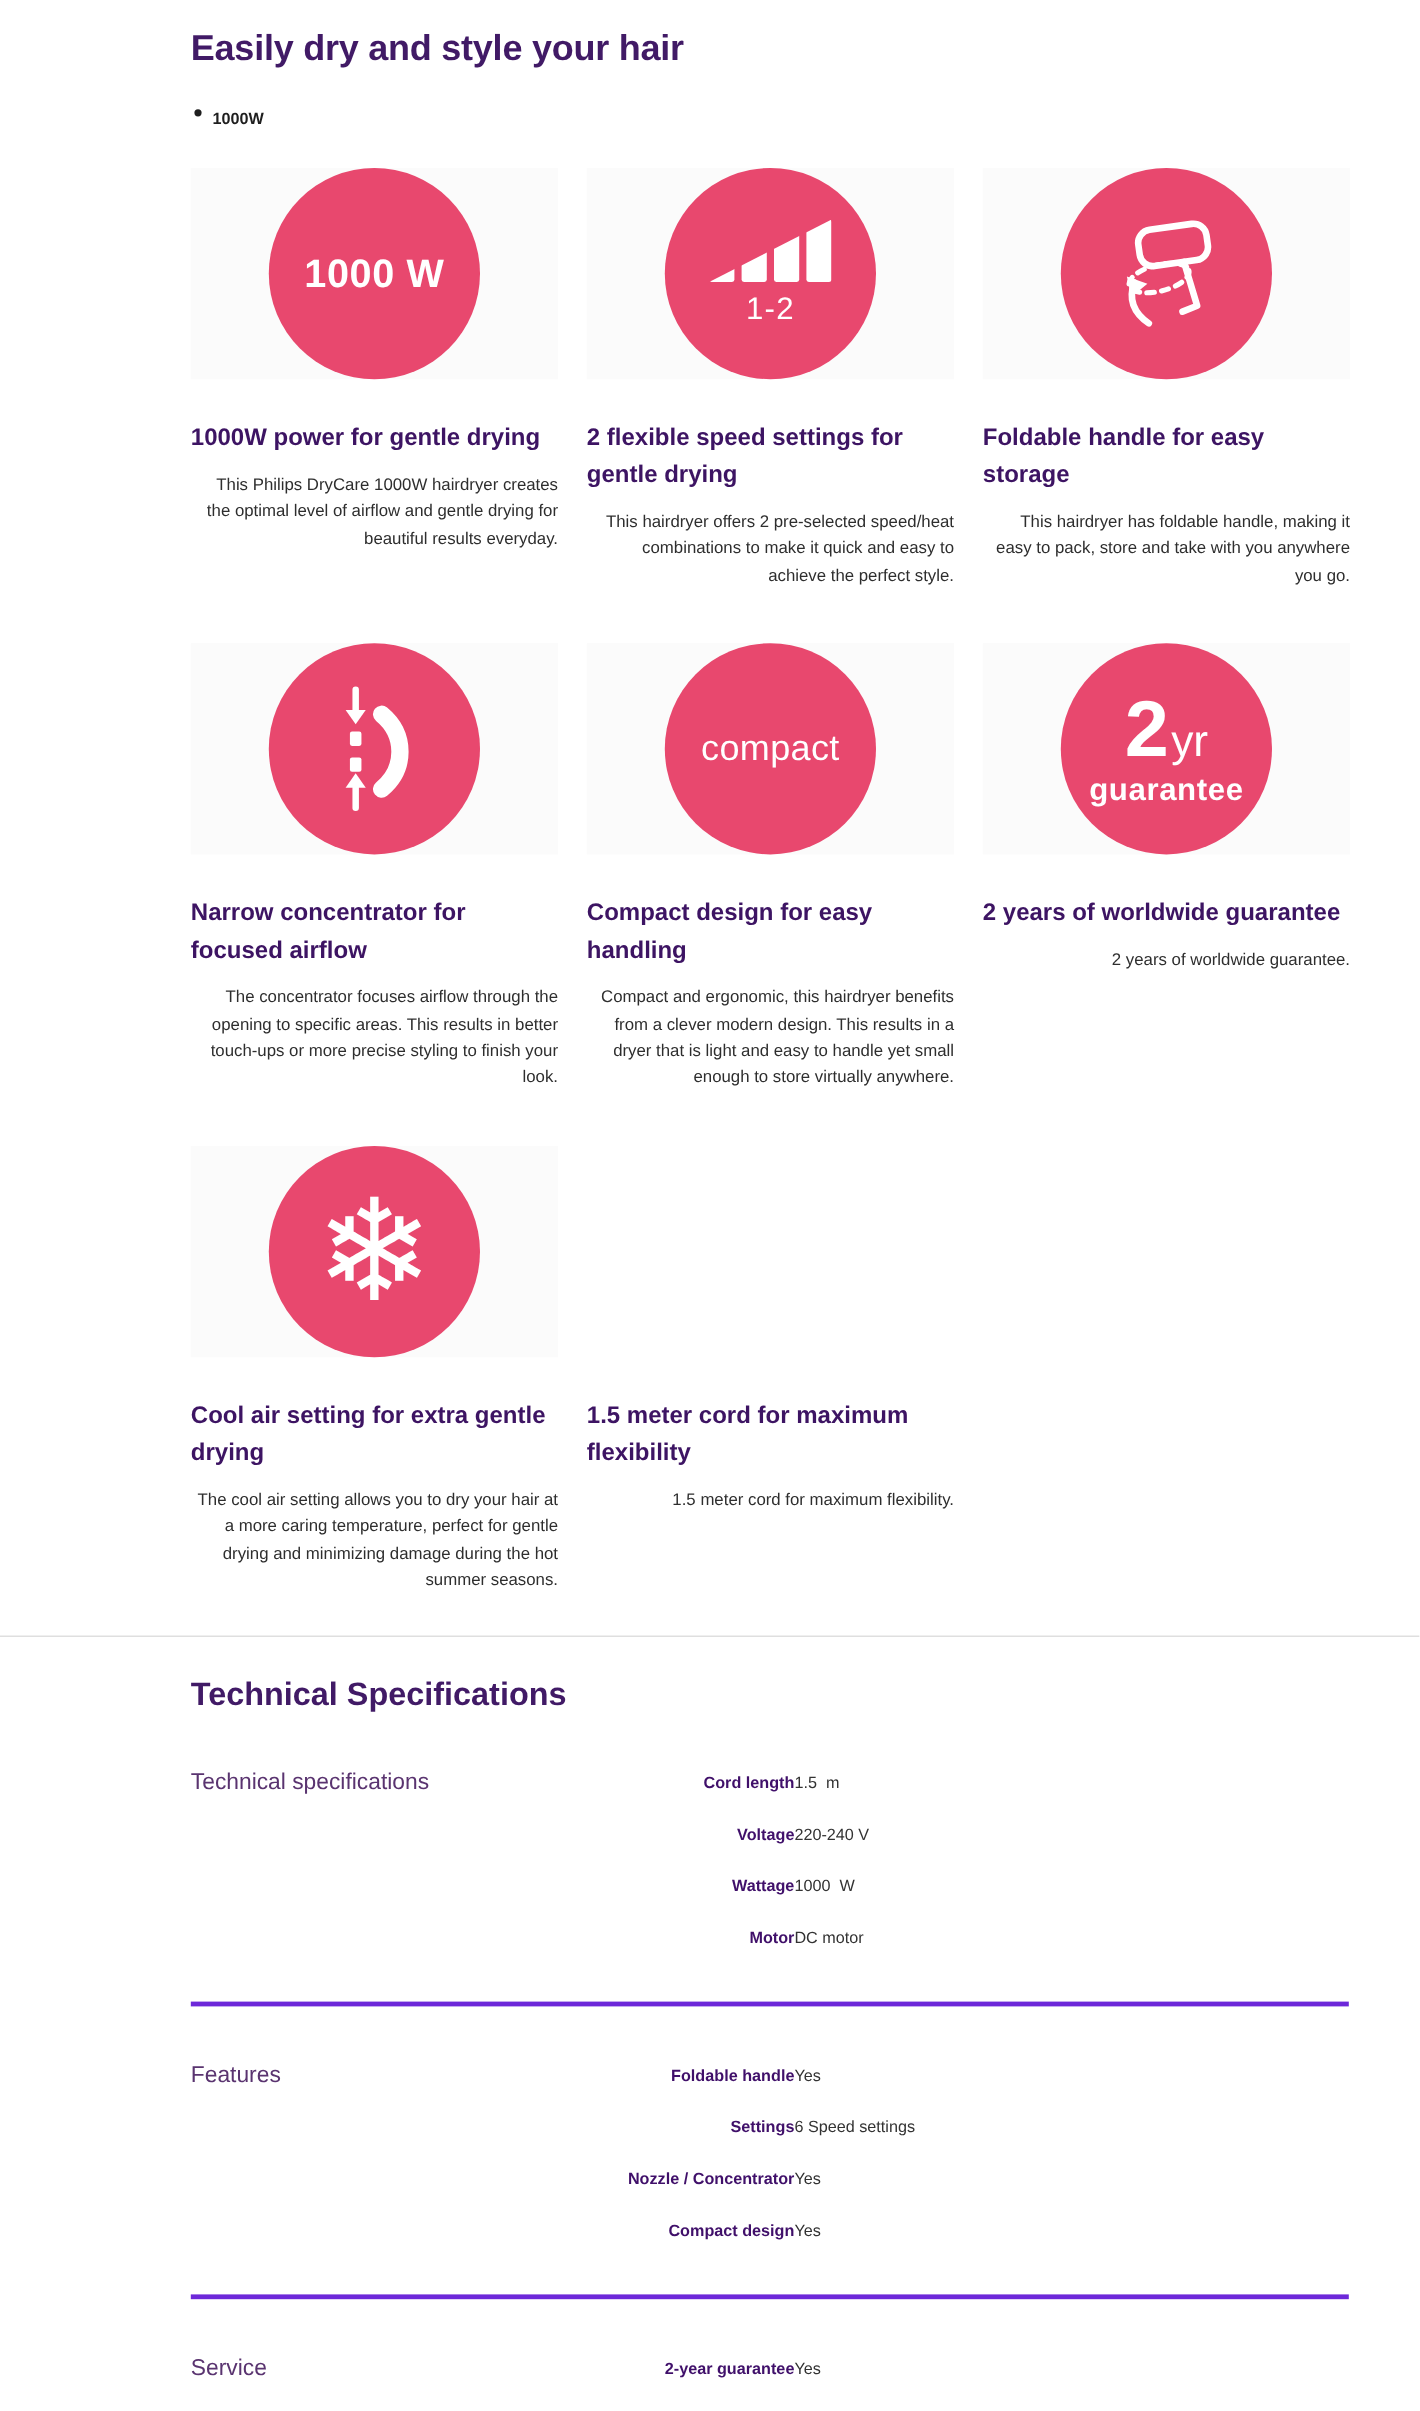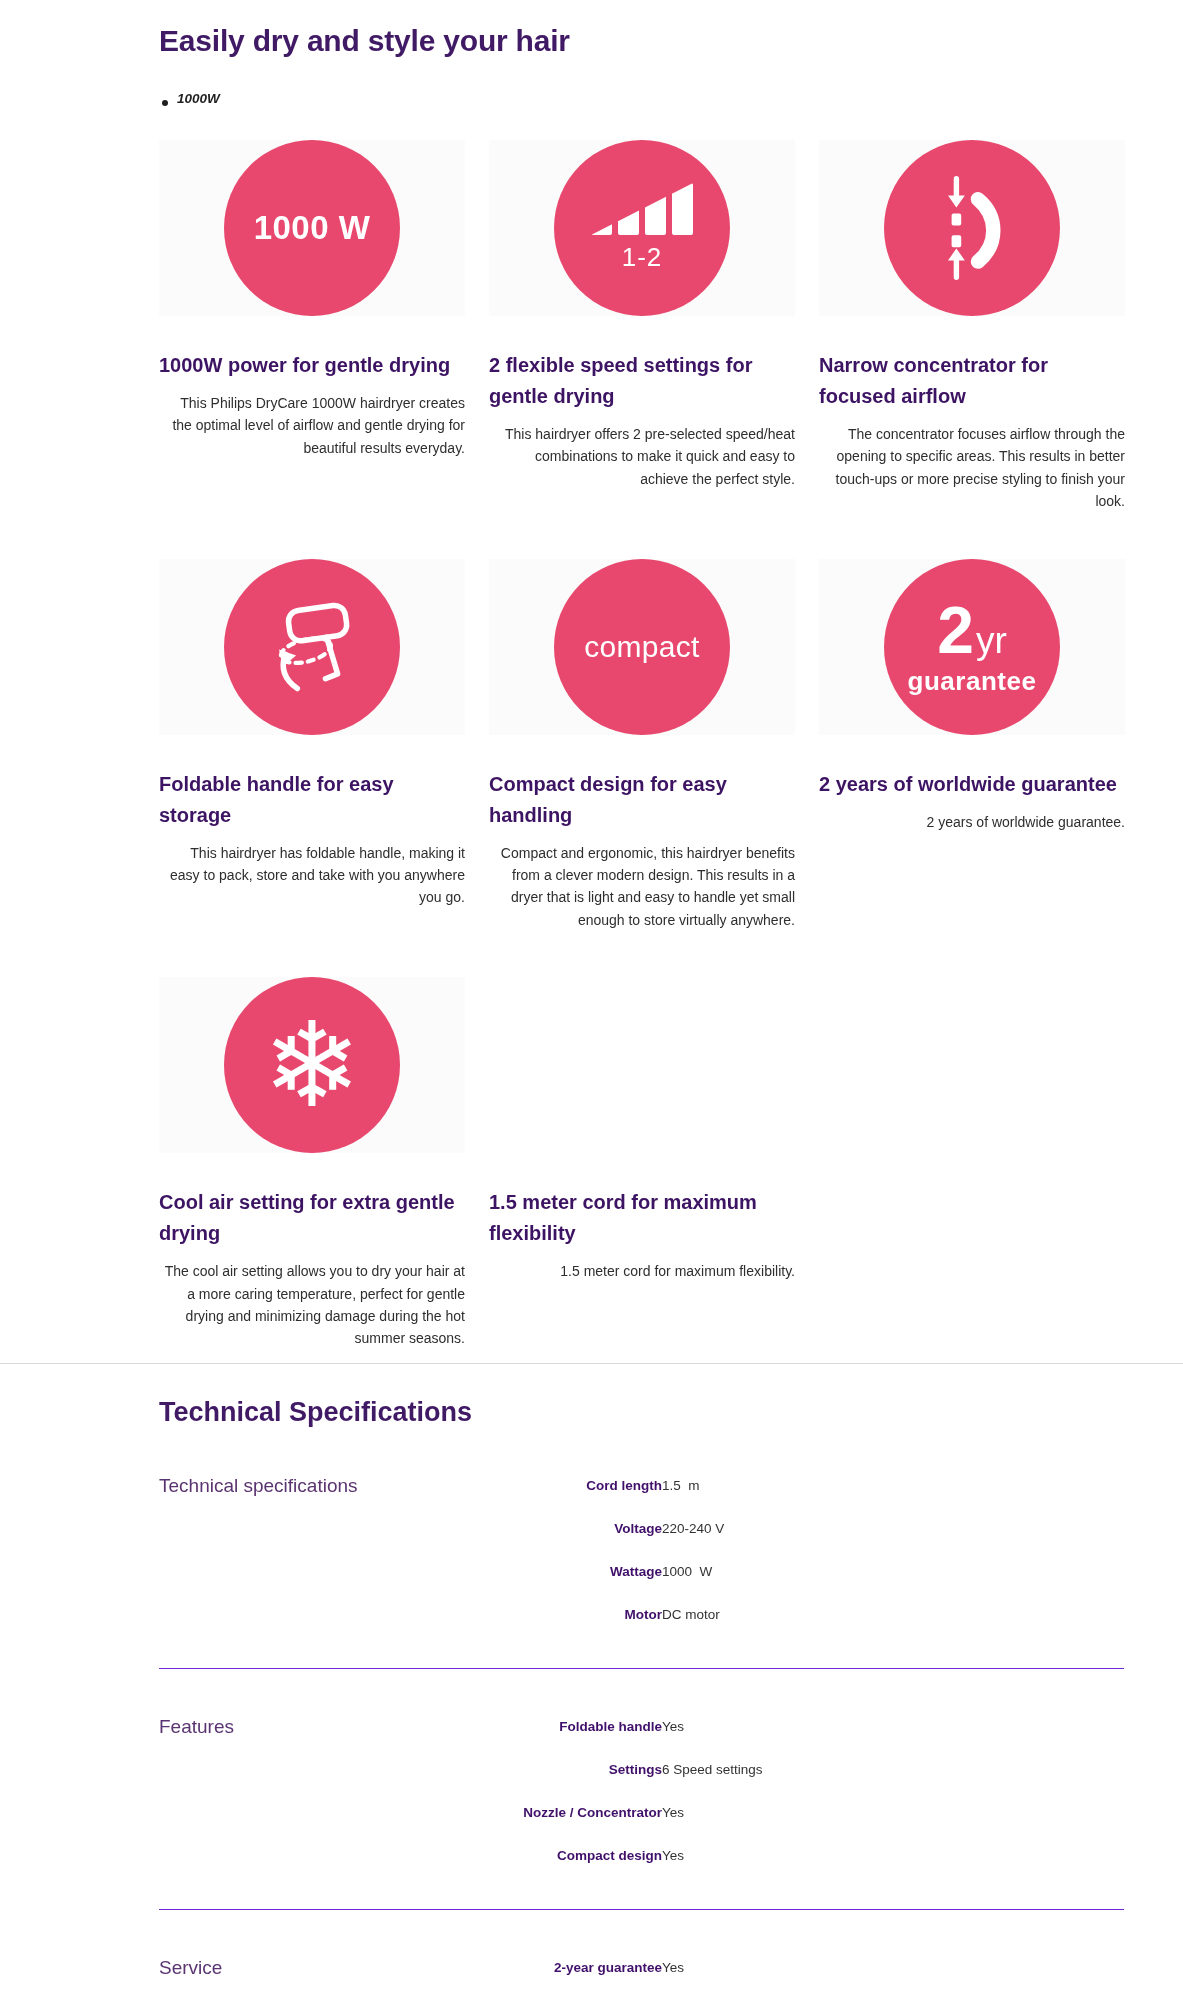--- a/index.html
+++ b/index.html
@@ -4,21 +4,21 @@
 <style>
   * { margin:0; padding:0; box-sizing:border-box; }
   html,body { width:1183px; height:2009px; background:#ffffff; overflow:hidden;
               font-family:"Liberation Sans", sans-serif; }
 
   .page { position:relative; width:1183px; height:1607px; background:#fff; }
 
   
   .h1 { position:absolute; left:159px; top:24px; font-size:30px; font-weight:700;
         color:#411a66; letter-spacing:-0.2px; }
-  .bullet-line { position:absolute; left:162px; top:91px; display:flex; align-items:flex-end; gap:9px;font-style:italic; }
+  .bullet-line { position:absolute; left:162px; top:91px; display:flex; align-items:flex-start; gap:9px; }
   .bullet-dot { width:6px; height:6px; border-radius:50%; background:#1f1f1f; }
   .bullet-text { font-size:13.5px; font-weight:700; color:#1f1f1f; }
 
   .grid { position:absolute; left:159px; top:140px; width:966px;
           display:grid; grid-template-columns:repeat(3,306px); column-gap:24px; row-gap:46px; }
   .tile { width:306px; }
   .img-box { width:306px; height:176px; background:#fbfbfb;
              display:flex; align-items:center; justify-content:center; }
   .img-box.empty { background:transparent; }
   .circle { width:176px; height:176px; border-radius:50%; background:#e8486e; color:#fff;
@@ -39,21 +39,21 @@
   .yr-sub { font-size:26px; font-weight:700; margin-top:3px; letter-spacing:0.5px; }
   .snowflake { font-size:118px; line-height:1; color:#fff; }
   .icon-svg { display:block; }
 
   
   .tech { position:absolute; left:0; top:1363px; width:1183px; }
   .hr-full { border-top:1px solid #d8d8d8; width:1183px; }
   .h2 { margin:33px 0 0 159px; font-size:27px; font-weight:700; color:#411a66; }
   .groups { margin:0 59px 0 159px; }
   .group { display:grid; grid-template-columns:251px 1fr; padding:47px 0 42px 0; }
-  .group + .group { border-top:1px solid #6d28d9; }
+  .group + .group { border-top:4px solid #6d28d9; }
   .gname { font-size:19px; font-weight:400; color:#5a3470; }
   .grows { display:grid; grid-template-columns:252px 1fr; row-gap:21px; align-content:start; }
   .key { font-size:13.5px; font-weight:700; color:#40106a; line-height:22px;text-align:right; }
   .val { font-size:13.5px; font-weight:400; color:#333; line-height:22px; white-space:pre-wrap; }
 </style>
 </head>
 <body>
 
 <div class="page">
 
@@ -83,20 +83,38 @@
             <div></div>
               <div></div>
               <div></div>
               <div></div>
           </div>
           <span class="one-two">1-2</span>
         </div>
       </div>
       <div class="tile-title">2 flexible speed settings for gentle drying</div>
       <div class="tile-body">This hairdryer offers 2 pre-selected speed/heat combinations to make it quick and easy to achieve the perfect style.</div>
+    </div>
+
+    <div class="tile">
+      <div class="img-box">
+        <div class="circle">
+          <svg class="icon-svg" width="122" height="122" viewBox="0 0 100 100">
+            <g stroke="#ffffff" fill="none" stroke-width="4.5" stroke-linecap="round" stroke-linejoin="round">
+              <rect x="31" y="18" width="47" height="25" rx="9" transform="rotate(-8 54 30)"></rect>
+              <path d="M62 42 L71 72 l-10 4"></path>
+              <ellipse cx="45" cy="53" rx="21" ry="9" transform="rotate(-14 45 53)" stroke-width="3.5" stroke-dasharray="5 5"></ellipse>
+              <path d="M38 84 Q 22 73 28 56"></path>
+            </g>
+            <polygon points="23,52 37,57 26,66" fill="#ffffff"></polygon>
+          </svg>
+        </div>
+      </div>
+      <div class="tile-title">Foldable handle for easy storage</div>
+      <div class="tile-body">This hairdryer has foldable handle, making it easy to pack, store and take with you anywhere you go.</div>
     </div>
 
     <div class="tile">
       <div class="img-box">
         <div class="circle">
           <svg class="icon-svg" width="120" height="120" viewBox="0 0 100 100">
             <g stroke="#ffffff" fill="none" stroke-width="4.5" stroke-linecap="round">
               <line x1="37" y1="9" x2="37" y2="23"></line>
               <line x1="37" y1="91" x2="37" y2="77"></line>
               <path d="M55 26 C 72 40 72 64 55 78" stroke-width="12" stroke-linejoin="round"></path>
@@ -108,38 +126,20 @@
           </svg>
         </div>
       </div>
       <div class="tile-title">Narrow concentrator for focused airflow</div>
       <div class="tile-body">The concentrator focuses airflow through the opening to specific areas. This results in better touch-ups or more precise styling to finish your look.</div>
     </div>
 
     <div class="tile">
       <div class="img-box">
         <div class="circle">
-          <svg class="icon-svg" width="122" height="122" viewBox="0 0 100 100">
-            <g stroke="#ffffff" fill="none" stroke-width="4.5" stroke-linecap="round" stroke-linejoin="round">
-              <rect x="31" y="18" width="47" height="25" rx="9" transform="rotate(-8 54 30)"></rect>
-              <path d="M62 42 L71 72 l-10 4"></path>
-              <ellipse cx="45" cy="53" rx="21" ry="9" transform="rotate(-14 45 53)" stroke-width="3.5" stroke-dasharray="5 5"></ellipse>
-              <path d="M38 84 Q 22 73 28 56"></path>
-            </g>
-            <polygon points="23,52 37,57 26,66" fill="#ffffff"></polygon>
-          </svg>
-        </div>
-      </div>
-      <div class="tile-title">Foldable handle for easy storage</div>
-      <div class="tile-body">This hairdryer has foldable handle, making it easy to pack, store and take with you anywhere you go.</div>
-    </div>
-
-    <div class="tile">
-      <div class="img-box">
-        <div class="circle">
           <span class="badge-compact">compact</span>
         </div>
       </div>
       <div class="tile-title">Compact design for easy handling</div>
       <div class="tile-body">Compact and ergonomic, this hairdryer benefits from a clever modern design. This results in a dryer that is light and easy to handle yet small enough to store virtually anywhere.</div>
     </div>
 
     <div class="tile">
       <div class="img-box">
         <div class="circle">

